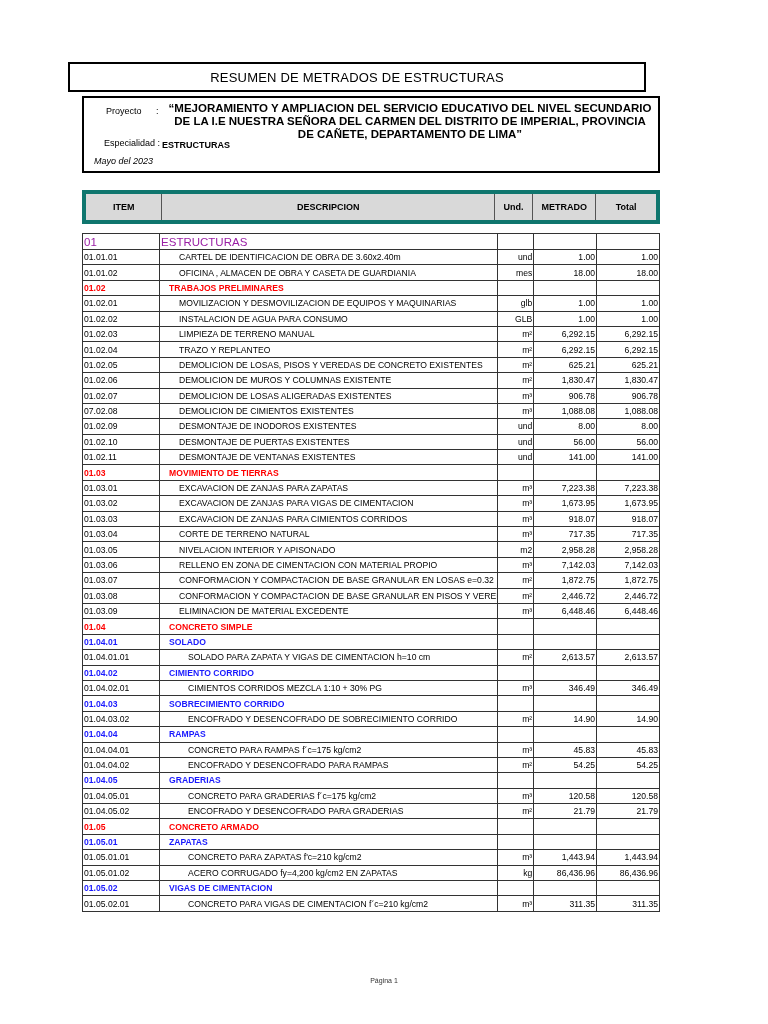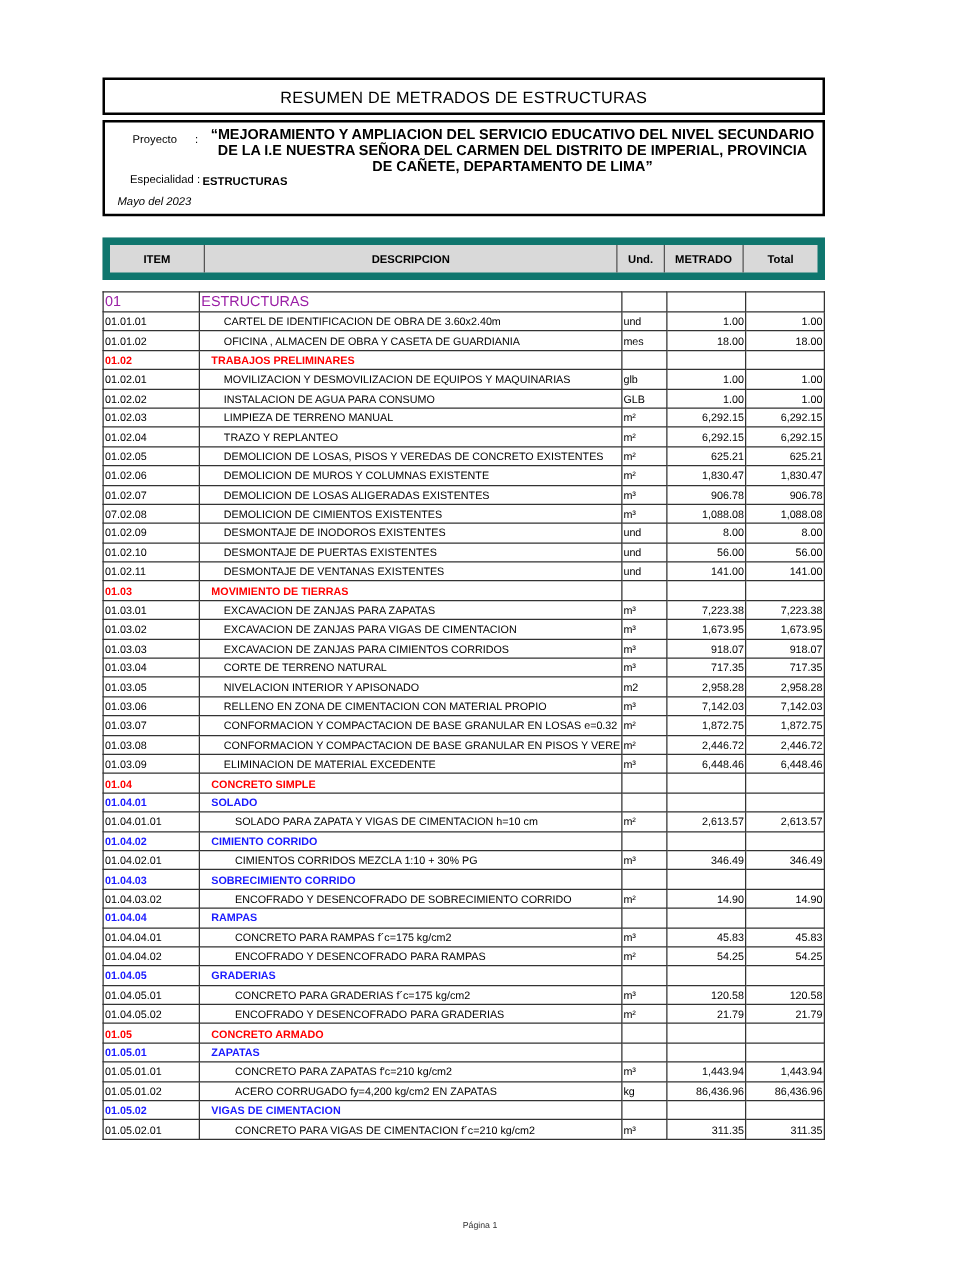--- a/index.html
+++ b/index.html
@@ -1,34 +1,34 @@
 <!DOCTYPE html>
 <html><head>
 <meta charset="utf-8">
 <style>
   html, body { margin: 0; padding: 0; background: #ffffff; }
   body { width: 768px; height: 1024px; position: relative; font-family: "Liberation Sans", sans-serif; color: #000; overflow: hidden; }
-  .title-box { position: absolute; left: 82px; top: 62px; width: 574px; height: 26px; border: 2px solid #000; display: flex; align-items: center; justify-content: center; font-size: 13px; letter-spacing: 0.2px; }
+  .title-box { position: absolute; left: 68px; top: 62px; width: 574px; height: 26px; border: 2px solid #000; display: flex; align-items: center; justify-content: center; font-size: 13px; letter-spacing: 0.2px; }
   .proj-box { position: absolute; left: 82px; top: 96px; width: 574px; height: 73px; border: 2px solid #000; }
   .proj-label { position: absolute; left: 22px; top: 8px; font-size: 9px; }
   .proj-colon { position: absolute; left: 72px; top: 8px; font-size: 9px; }
   .proj-text { position: absolute; left: 82px; top: 4px; width: 488px; font-size: 11.5px; font-weight: bold; text-align: center; line-height: 13px; }
   .spec-label { position: absolute; left: 20px; top: 40px; font-size: 9px; }
   .spec-value { position: absolute; left: 78px; top: 42px; font-size: 9px; font-weight: bold; }
   .date { position: absolute; left: 10px; top: 58px; font-size: 9px; font-style: italic; }
 
-  .hdr { position: absolute; left: 82px; top: 190px; width: 578px; height: 34px; border: 6px solid #0f766e; box-sizing: border-box; display: flex; background: #d9d9d9; }
+  .hdr { position: absolute; left: 82px; top: 190px; width: 578px; height: 34px; border: 4px solid #0f766e; box-sizing: border-box; display: flex; background: #d9d9d9; }
   .hdr div { display: flex; align-items: center; justify-content: center; font-size: 9px; font-weight: bold; border-right: 1px solid #555; box-sizing: border-box; height: 100%; }
   .hdr div:last-child { border-right: none; }
 
   .tbl { position: absolute; left: 82px; top: 233px; width: 578px; border-collapse: collapse; table-layout: fixed; }
   .tbl td { border: 1px solid #333; height: 14.4px; padding: 0 1px; font-size: 8.6px; white-space: nowrap; overflow: hidden; line-height: 14px; }
   .c-item { width: 76px; }
   .c-desc { width: 333px; }
-  .c-und { width: 36px; text-align: left; }
+  .c-und { width: 36px; text-align: right; }
   .c-met { width: 62px; text-align: right; }
   .c-tot { width: 62px; text-align: right; }
   tr.lvl0 td { color: #9a1fa5; font-size: 11.5px; height: 15px; }
   tr.lvl1 td.c-item, tr.lvl1 td.c-desc { color: #ff0000; font-weight: bold; }
   tr.lvl2 td.c-item, tr.lvl2 td.c-desc { color: #1a1aff; font-weight: bold; margin-left: 32px; }
   .ind1 { padding-left: 9px !important; }
   .ind2 { padding-left: 19px !important; }
   .ind3 { padding-left: 28px !important; }
   .footer { position: absolute; left: 0; width: 768px; top: 977px; text-align: center; font-size: 7px; color: #333; }
 </style>

